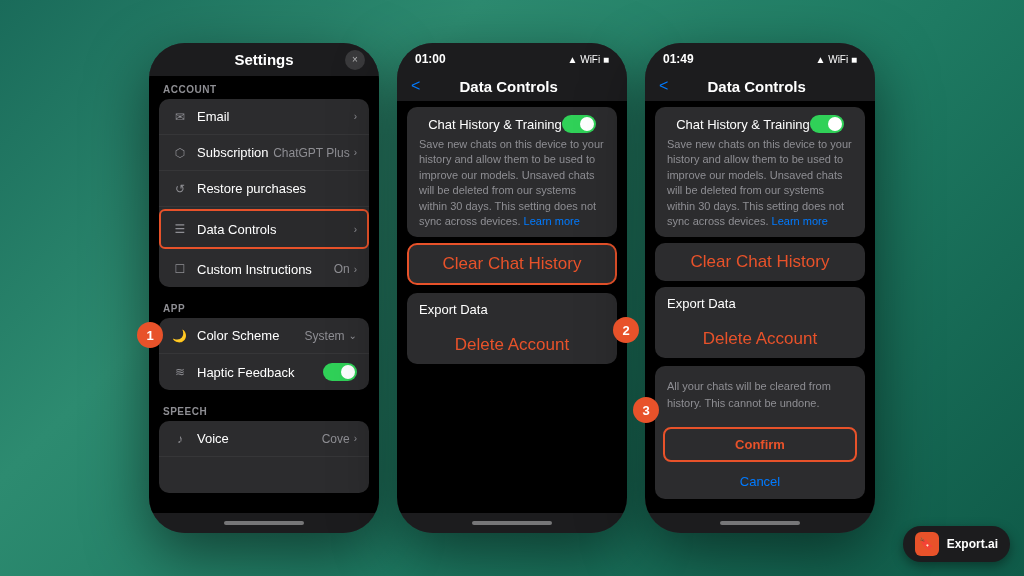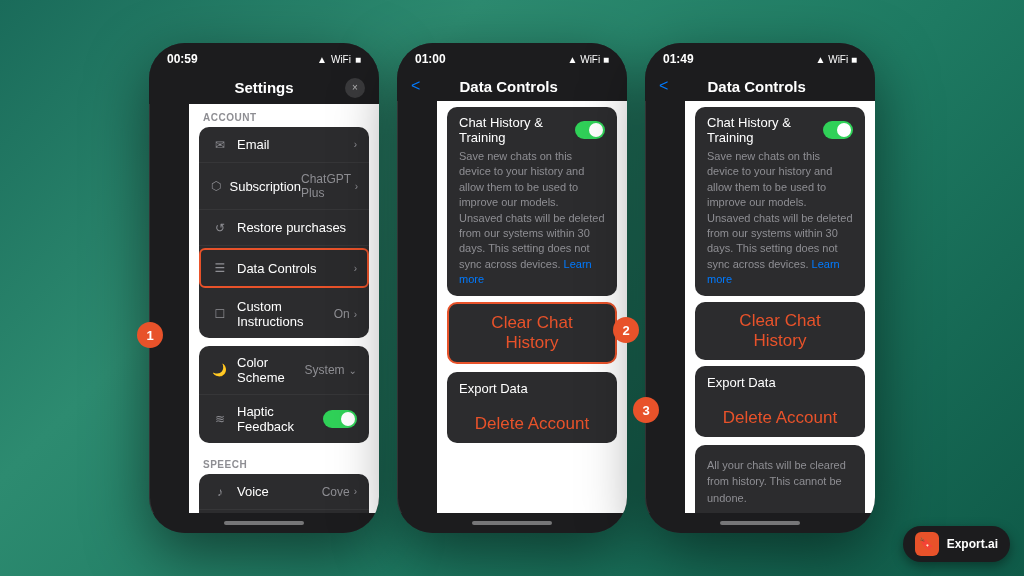--- a/index.html
+++ b/index.html
@@ -46,22 +46,21 @@
       align-items: center;
       gap: 4px;
       font-size: 10px;
       color: #fff;
     }
 
     
     .screen-content {
       flex: 1;
       overflow: hidden;
-      background: #ffffff;
-      margin-left: 40px;
+      background: #000000;
     }
 
     
     .home-indicator {
       height: 20px;
       display: flex;
       align-items: center;
       justify-content: center;
       background: #1c1c1e;
     }
@@ -319,28 +318,20 @@
     .link-text { color: #007aff; }
   </style>
 </head>
 <body>
 
 <div class="phones-wrapper">
 
   <div class="phone-wrapper">
     <div class="phone">
 
-      <div class="status-bar">
-        <span class="status-time">00:59</span>
-        <div class="status-icons">
-          <span>▲</span>
-          <span>WiFi</span>
-          <span>■</span>
-        </div>
-      </div>
 
       <div class="settings-header">
         <span class="settings-title">Settings</span>
         <div class="close-btn">×</div>
       </div>
 
       <div class="screen-content" style="overflow-y:auto;">
 
         <div class="section-label">ACCOUNT</div>
         <div class="settings-group">
@@ -368,20 +359,21 @@
             </div>
           </div>
           <div class="settings-row">
             <span class="row-icon">☐</span>
             <span class="row-label">Custom Instructions</span>
             <span class="row-value">On</span>
             <span class="row-chevron">›</span>
           </div>
         </div>
 
+        <div class="section-label">APP</div>
         <div class="settings-group">
           <div class="settings-row">
             <span class="row-icon">🌙</span>
             <span class="row-label">Color Scheme</span>
             <span class="row-value">System</span>
             <span class="row-chevron">⌄</span>
           </div>
           <div class="settings-row" style="flex-wrap:wrap;">
             <span class="row-icon">≋</span>
             <span class="row-label">Haptic Feedback</span>

